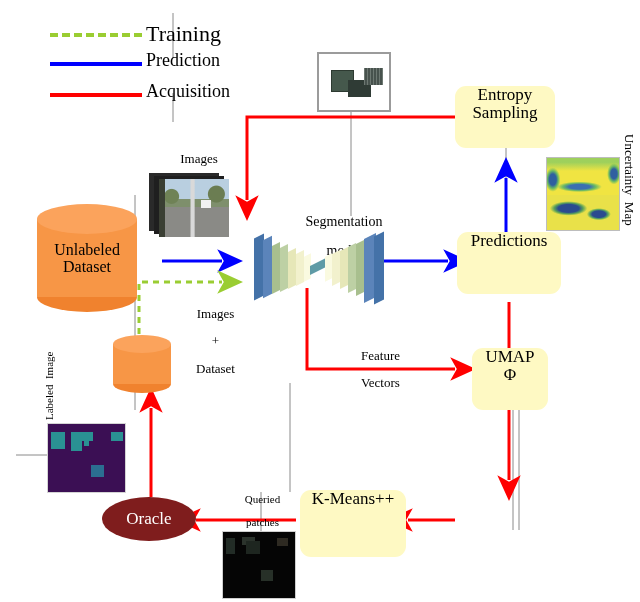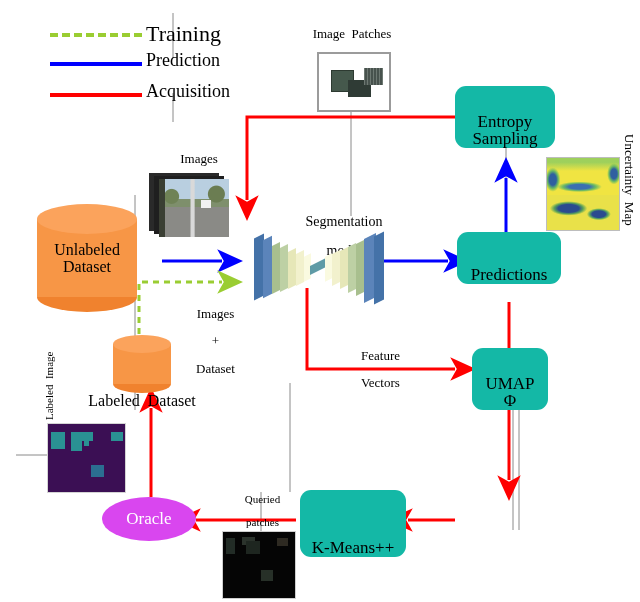--- a/index.html
+++ b/index.html
@@ -5,35 +5,35 @@
   html,body{margin:0;padding:0;background:#fff;}
   body{width:640px;height:602px;position:relative;overflow:hidden;
        font-family:"Liberation Serif","DejaVu Serif",serif;color:#000;}
   #stage{position:absolute;left:0;top:0;width:640px;height:602px;}
   svg#wires{position:absolute;left:0;top:0;width:640px;height:602px;pointer-events:none;}
 
   .lbl{position:absolute;font-family:"Liberation Serif",serif;color:#000;
        text-align:center;line-height:1.06;white-space:pre;}
 
   
-  .pbox{position:absolute;background:#14b8a6;border-radius:11px;
-        display:flex;align-items:flex-end;justify-content:center;
+  .pbox{position:absolute;background:#fef9c3;border-radius:11px;
+        display:flex;align-items:flex-start;justify-content:center;
         text-align:center;line-height:1.04;color:#000;
         font-family:"Liberation Serif",serif;}
 
   
   .cyl{position:absolute;}
   .cyl .body{position:absolute;left:0;right:0;background:#F79646;}
   .cyl .top{position:absolute;left:0;right:0;background:#FBA35C;border-radius:50%;}
   .cyl .bot{position:absolute;left:0;right:0;background:#F0822E;border-radius:50%;}
   .cyl .ctext{position:absolute;left:0;right:0;text-align:center;color:#000;
               font-family:"Liberation Serif",serif;line-height:1.06;}
 
   
-  .oracle{position:absolute;background:#d946ef;border-radius:50%;
+  .oracle{position:absolute;background:#7f1d1d;border-radius:50%;
           display:flex;align-items:center;justify-content:center;color:#fff;
           font-family:"Liberation Serif",serif;}
 
   
   .lgline{position:absolute;height:0;}
   .lgsolid{border-top-style:solid;}
   .lgdash{border-top-style:dashed;}
 
   
   .thumb{position:absolute;overflow:hidden;}
@@ -104,21 +104,20 @@
     <div class="lgline lgdash" style="left:50px;top:33px;width:92px;border-top-width:4px;border-top-color:#9ACD32;"></div>
     <div class="lbl" style="left:146px;top:22px;width:120px;text-align:left;font-size:22px;">Training</div>
 
     <div class="lgline lgsolid" style="left:50px;top:62px;width:92px;border-top-width:4px;border-top-color:#0000FF;"></div>
     <div class="lbl" style="left:146px;top:51px;width:140px;text-align:left;font-size:18px;">Prediction</div>
 
     <div class="lgline lgsolid" style="left:50px;top:93px;width:92px;border-top-width:4px;border-top-color:#FF0000;"></div>
     <div class="lbl" style="left:146px;top:82px;width:150px;text-align:left;font-size:18px;">Acquisition</div>
   </div>
 
-  <div class="lbl" style="left:296px;top:27px;width:112px;font-size:13px;">Image  Patches</div>
   <div class="patchbox" style="left:317px;top:52px;width:70px;height:56px;">
     <div class="patch" style="left:12px;top:16px;width:21px;height:20px;background:#45584c;border:1px solid #2d3a31;"></div>
     <div class="patch" style="left:29px;top:26px;width:23px;height:17px;background:#2f3b35;"></div>
     <div class="patch" style="left:45px;top:14px;width:19px;height:17px;background:#5b6660;
                 background-image:repeating-linear-gradient(90deg,#6d7872 0 1px,#47524d 1px 3px);"></div>
   </div>
 
   <div class="lbl" style="left:162px;top:152px;width:74px;font-size:13px;">Images</div>
   <div class="thumb" style="left:149px;top:173px;width:82px;height:66px;">
     <div style="position:absolute;left:0;top:0;width:70px;height:58px;background:#2a2a2a;"></div>
@@ -144,21 +143,20 @@
       <span>Unlabeled</span><br>
       <span>Dataset</span>
     </div>
   </div>
 
   <div class="cyl" style="left:113px;top:335px;width:58px;height:62px;">
     <div class="bot" style="top:40px;height:18px;"></div>
     <div class="body" style="top:9px;height:40px;"></div>
     <div class="top" style="top:0;height:18px;"></div>
   </div>
-  <div class="lbl" style="left:68px;top:393px;width:148px;font-size:16px;">Labeled  Dataset</div>
 
   <div class="lbl" style="left:175px;top:293px;width:68px;font-size:13px;">
     <span>Images</span><br>
     <span>+</span><br>
     <span>Dataset</span>
   </div>
 
   <div class="lbl" style="left:276px;top:200px;width:122px;font-size:14px;">
     <span>Segmentation</span><br>
     <span>model</span>
@@ -189,21 +187,21 @@
     <span>Vectors</span>
   </div>
 
   <div class="pbox" style="left:455px;top:86px;width:100px;height:62px;font-size:17px;">
     <div>
       <span>Entropy</span><br>
       <span>Sampling</span>
     </div>
   </div>
 
-  <div class="pbox" style="left:457px;top:232px;width:104px;height:52px;font-size:17px;">Predictions</div>
+  <div class="pbox" style="left:457px;top:232px;width:104px;height:62px;font-size:17px;">Predictions</div>
 
   <div class="pbox" style="left:472px;top:340px;width:76px;height:62px;font-size:17px;margin-top:8px;">
     <div>
       <span>UMAP</span><br>
       <span>Φ</span>
     </div>
   </div>
 
 
   <div class="pbox" style="left:300px;top:490px;width:106px;height:67px;font-size:17px;">K-Means++</div>

